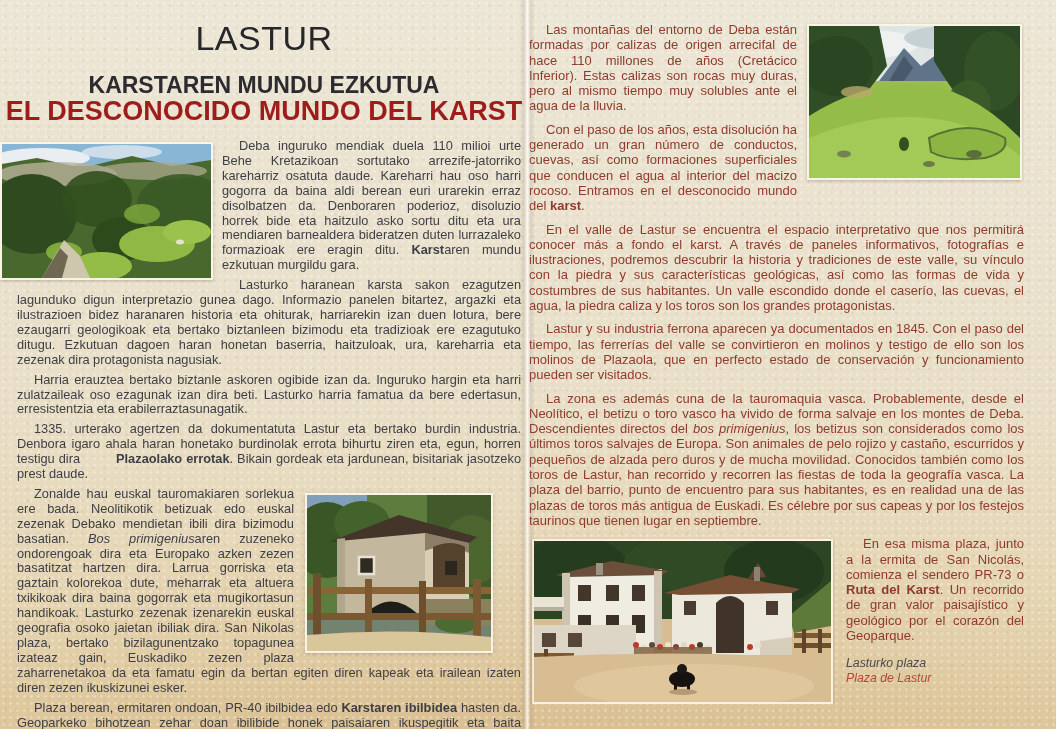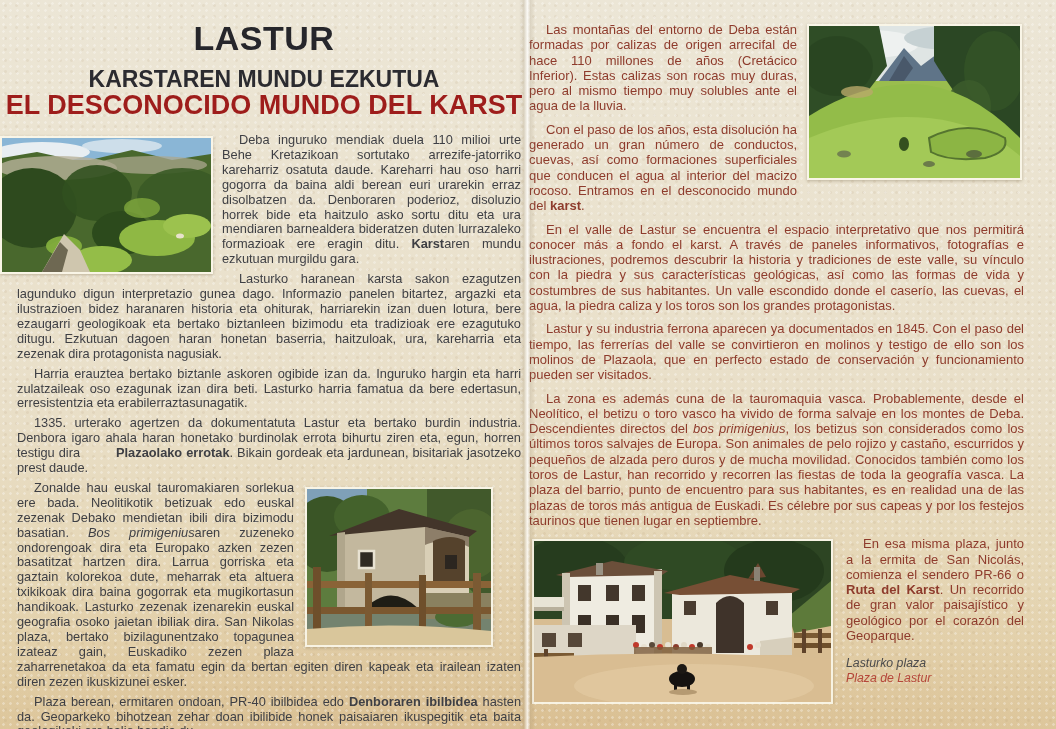--- a/index.html
+++ b/index.html
@@ -16,22 +16,22 @@
   }
   .fold{
     position:absolute;left:519px;top:0;width:16px;height:729px;
     background:linear-gradient(90deg,transparent,rgba(120,105,80,0.16) 30%,rgba(255,255,255,0.75) 52%,rgba(120,105,80,0.14) 72%,transparent);
   }
   .page{position:absolute;top:0;height:729px;}
   .page-left{left:0;width:528px;}
   .page-right{left:512px;width:528px;}
 
   .title-block{padding-top:20px;text-align:center;line-height:1;margin-bottom:15px;}
-  .title-main{font-size:34px;font-weight:bold;color:#26262b;letter-spacing:0.5px;line-height:36px;}
-  .title-eu{font-size:23px;font-weight:bold;color:#2b2b30;line-height:26px;margin-top:10px;}
+  .title-main{font-size:34px;font-weight:normal;color:#26262b;letter-spacing:0.5px;line-height:36px;}
+  .title-eu{font-size:23px;font-weight:bold;color:#2b2b30;line-height:26px;margin-top:16px;}
   .title-es{font-size:27px;font-weight:bold;color:#9e1d1b;line-height:26px;}
 
   .content-left{padding:0 7px 0 17px;}
   .content-right{padding:22px 16px 0 17px;}
 
   p.para{margin:0 0 5px 0;text-indent:17px;text-align:justify;}
   .eu p.para{font-size:12.8px;line-height:14.9px;color:#3e3f44;}
   .es p.para{font-size:13px;line-height:15.3px;color:#8e3b2c;margin-bottom:8px;}
 
   .photo{border:2px solid rgba(250,246,232,0.92);box-shadow:0 1px 3px rgba(90,70,40,0.30);display:block;}
@@ -119,21 +119,21 @@
           <rect x="6" y="78" width="8" height="74" fill="#6e4f2b"></rect>
           <rect x="58" y="84" width="7" height="66" fill="#7b5a33"></rect>
           <rect x="112" y="86" width="7" height="62" fill="#6e4f2b"></rect>
           <rect x="166" y="84" width="8" height="64" fill="#7b5a33"></rect>
 
           <path d="M0,140 Q92,132 184,142 L184,156 L0,156 Z" fill="#d9c69b"></path>
         </svg>
       </span>
 
       <p class="para"><span>Zonalde hau euskal tauromakiaren sorlekua ere bada. Neolitikotik betizuak edo euskal zezenak Debako mendietan ibili dira bizimodu basatian. </span><span style="font-style: italic;">Bos primigenius</span><span>aren zuzeneko ondorengoak dira eta Europako azken zezen basatitzat hartzen dira. Larrua gorriska eta gaztain kolorekoa dute, meharrak eta altuera txikikoak dira baina gogorrak eta mugikortasun handikoak. Lasturko zezenak izenarekin euskal geografia osoko jaietan ibiliak dira. San Nikolas plaza, bertako bizilagunentzako topagunea izateaz gain, Euskadiko zezen plaza zaharrenetakoa da eta famatu egin da bertan egiten diren kapeak eta irailean izaten diren zezen ikuskizunei esker.</span></p>
-      <p class="para"><span>Plaza berean, ermitaren ondoan, PR-40 ibilbidea edo </span><span style="font-weight: bold;">Denboraren ibilbidea</span><span> hasten da. Geoparkeko bihotzean zehar doan ibilibide honek paisaiaren ikuspegitik eta baita geologikoki ere balio handia du.</span></p>
+      <p class="para"><span>Plaza berean, ermitaren ondoan, PR-40 ibilbidea edo </span><span style="font-weight: bold;">Karstaren ibilbidea</span><span> hasten da. Geoparkeko bihotzean zehar doan ibilibide honek paisaiaren ikuspegitik eta baita geologikoki ere balio handia du.</span></p>
       <div class="clear"></div>
     </div>
   </div>
 
   <div class="page page-right">
     <div class="content-right es">
 
       <span class="photo photo3">
         <svg width="211" height="152" viewBox="0 0 211 152" preserveAspectRatio="none">
           <rect width="211" height="152" fill="#9abd4e"></rect>
@@ -232,21 +232,21 @@
             <ellipse cx="160" cy="145" rx="120" ry="22" fill="#e3cba2" opacity="0.7"></ellipse>
 
             <ellipse cx="148" cy="138" rx="13" ry="8" fill="#151210"></ellipse>
             <rect x="140" y="142" width="3" height="8" fill="#151210"></rect>
             <rect x="153" y="142" width="3" height="8" fill="#151210"></rect>
             <circle cx="148" cy="128" r="5" fill="#1c1814"></circle>
             <ellipse cx="149" cy="151" rx="14" ry="3" fill="#b59a72"></ellipse>
           </svg>
         </span>
 
-        <p class="para"><span>En esa misma plaza, junto a la ermita de San Nicolás, comienza el sendero PR-66 o </span><span style="font-weight: bold;">Ruta del Karst</span><span>. Un recorrido de gran valor paisajístico y geológico por el corazón del Geoparque.</span></p>
+        <p class="para"><span>En esa misma plaza, junto a la ermita de San Nicolás, comienza el sendero PR-73 o </span><span style="font-weight: bold;">Ruta del Karst</span><span>. Un recorrido de gran valor paisajístico y geológico por el corazón del Geoparque.</span></p>
 
         <div class="caption">
           <div class="cap-eu">Lasturko plaza</div>
           <div class="cap-es">Plaza de Lastur</div>
         </div>
         <div class="clear"></div>
       </div>
     </div>
   </div>
 

